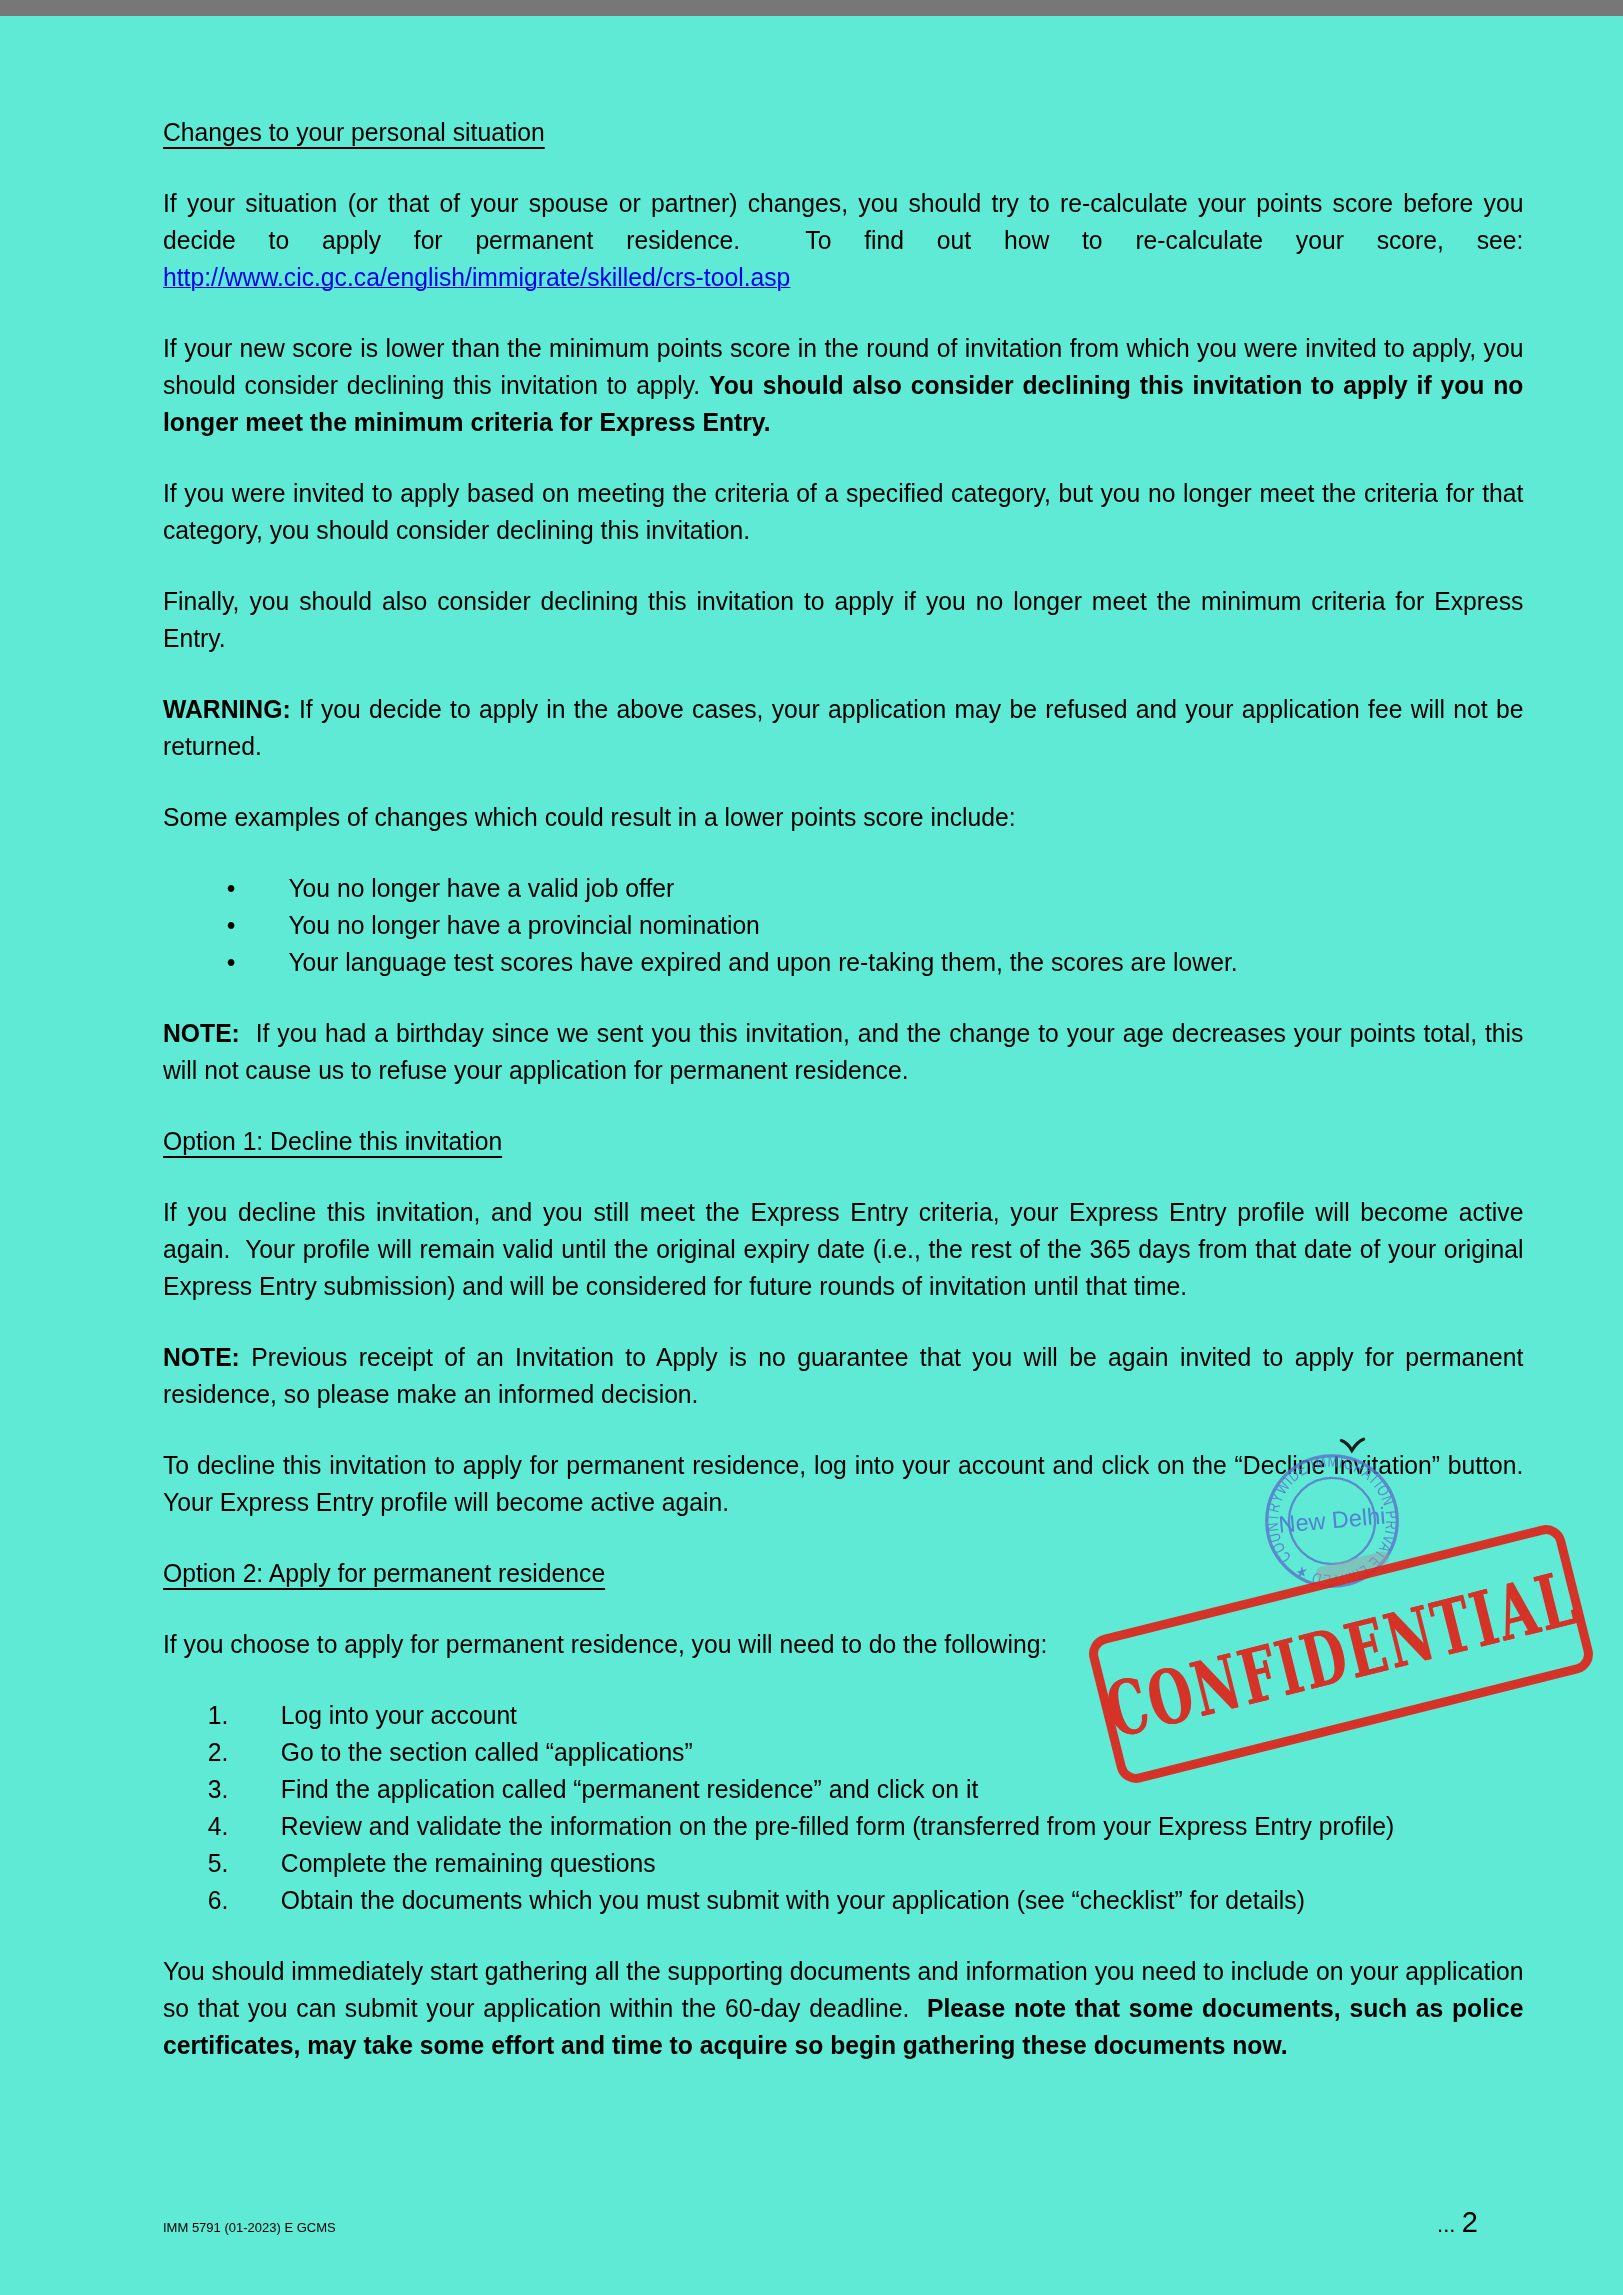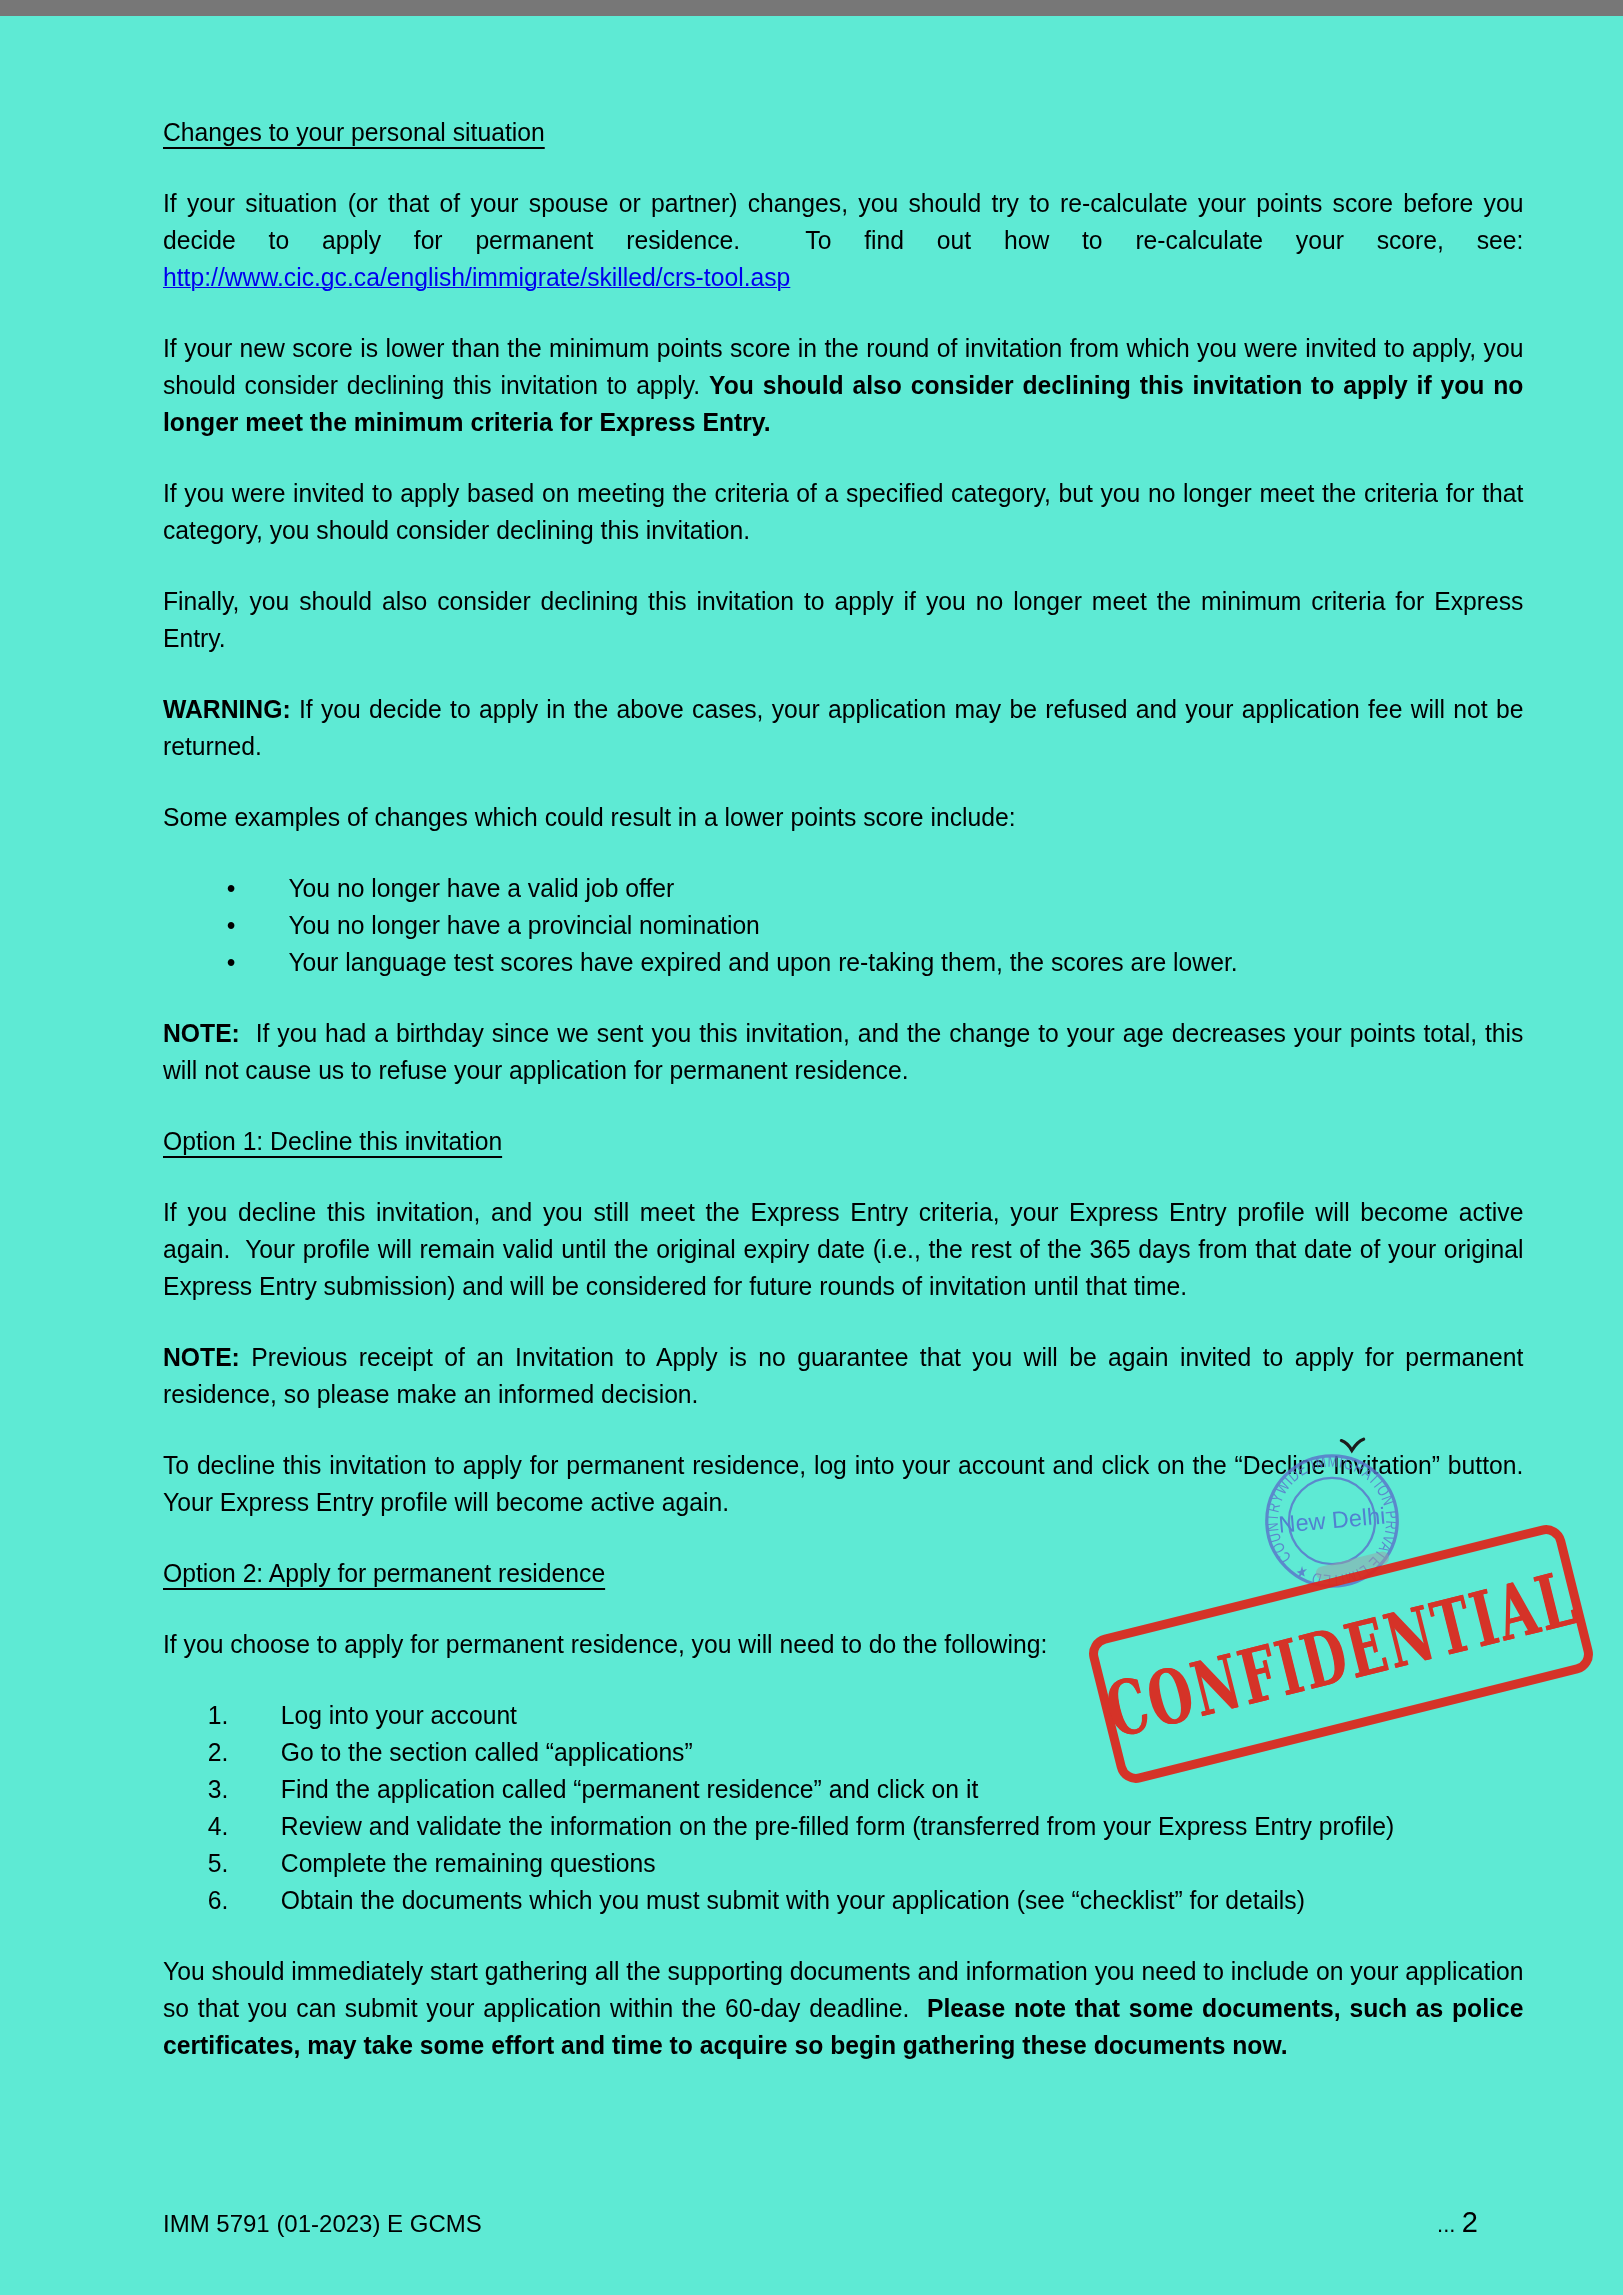--- a/index.html
+++ b/index.html
@@ -44,21 +44,21 @@
   }
   .smudge{
     position:absolute;left:1315px;top:1543px;width:75px;height:13px;
     background:#9aa0a6;opacity:0.5;border-radius:6.5px;transform:rotate(-14deg);
   }
   .caret-mark{position:absolute;left:1338px;top:1420px;}
   .footer{
     position:absolute;left:163px;top:2190px;width:1315px;
     display:flex;justify-content:space-between;align-items:baseline;
   }
-  .footer-left{font-size:24px;letter-spacing:0;}
+  .footer-left{font-size:13px;letter-spacing:0;}
   .footer-dots{font-size:22px;}
   .footer-num{font-size:29px;margin-left:6.5px;}
 </style>
 </head>
 <body>
 
 <div class="page">
 
   <div class="content">
 

